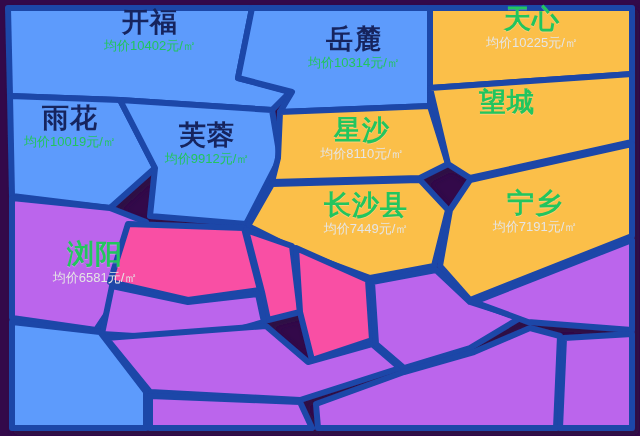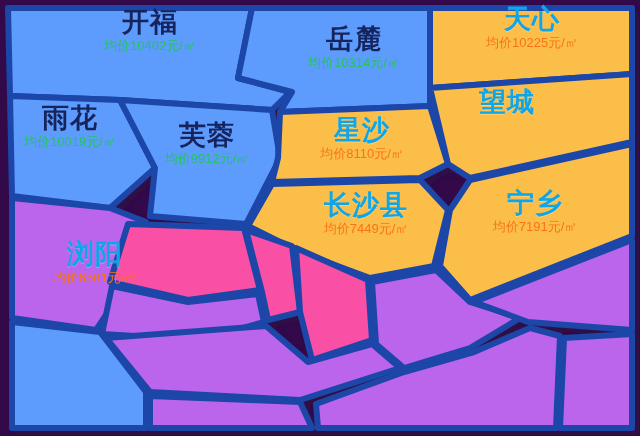--- a/index.html
+++ b/index.html
@@ -17,22 +17,22 @@
   .lbl{position:absolute;text-align:center;white-space:nowrap;transform:translateX(-50%);}
   .lbl .nm{
     font-size:27px;font-weight:700;line-height:1.04;
     letter-spacing:1px;
     display:block;
   }
   .lbl .pr{
     font-size:13px;line-height:1.3;display:block;margin-top:2px;
     letter-spacing:0px;
   }
-  .dark .nm{color:#0ea5e9;text-shadow:0 1px 0 rgba(255,255,255,.25);}
-  .dark .pr{color:#f97316;}
+  .dark .nm{color:#22c55e;text-shadow:0 1px 0 rgba(255,255,255,.25);}
+  .dark .pr{color:#e5e5e5;}
   .navy .nm{color:#16245e;}
   .navy .pr{color:#22c55e;}
 </style>
 </head>
 <body>
 
 <div id="stage">
 
   <svg id="mapsvg" viewBox="0 0 640 436">
     <defs>

